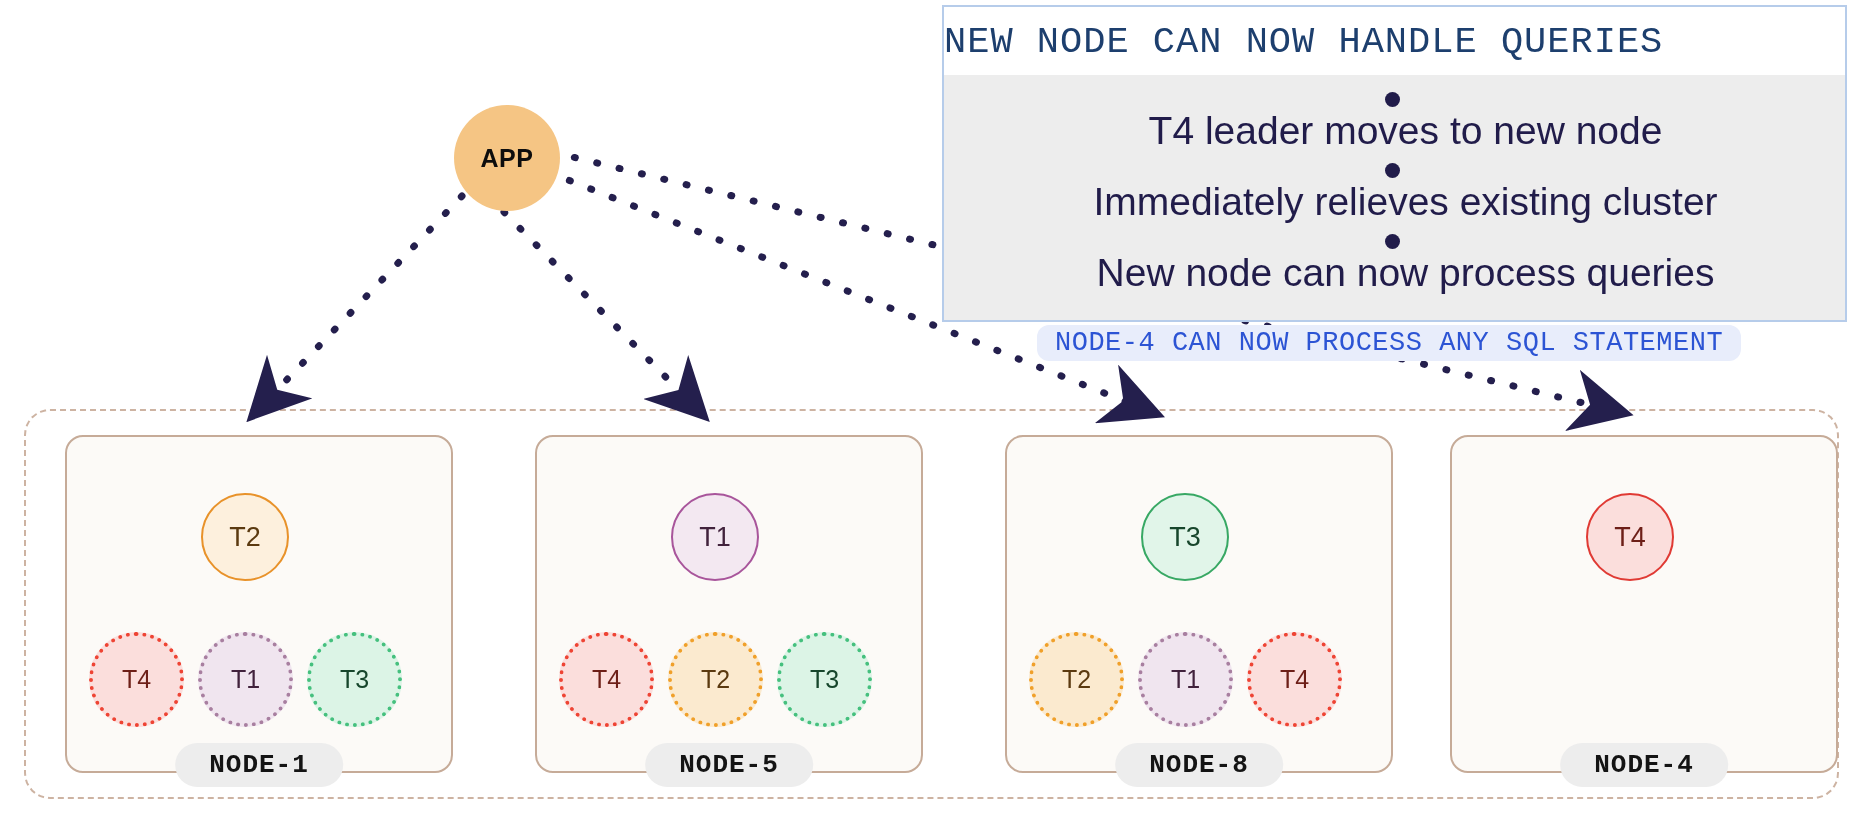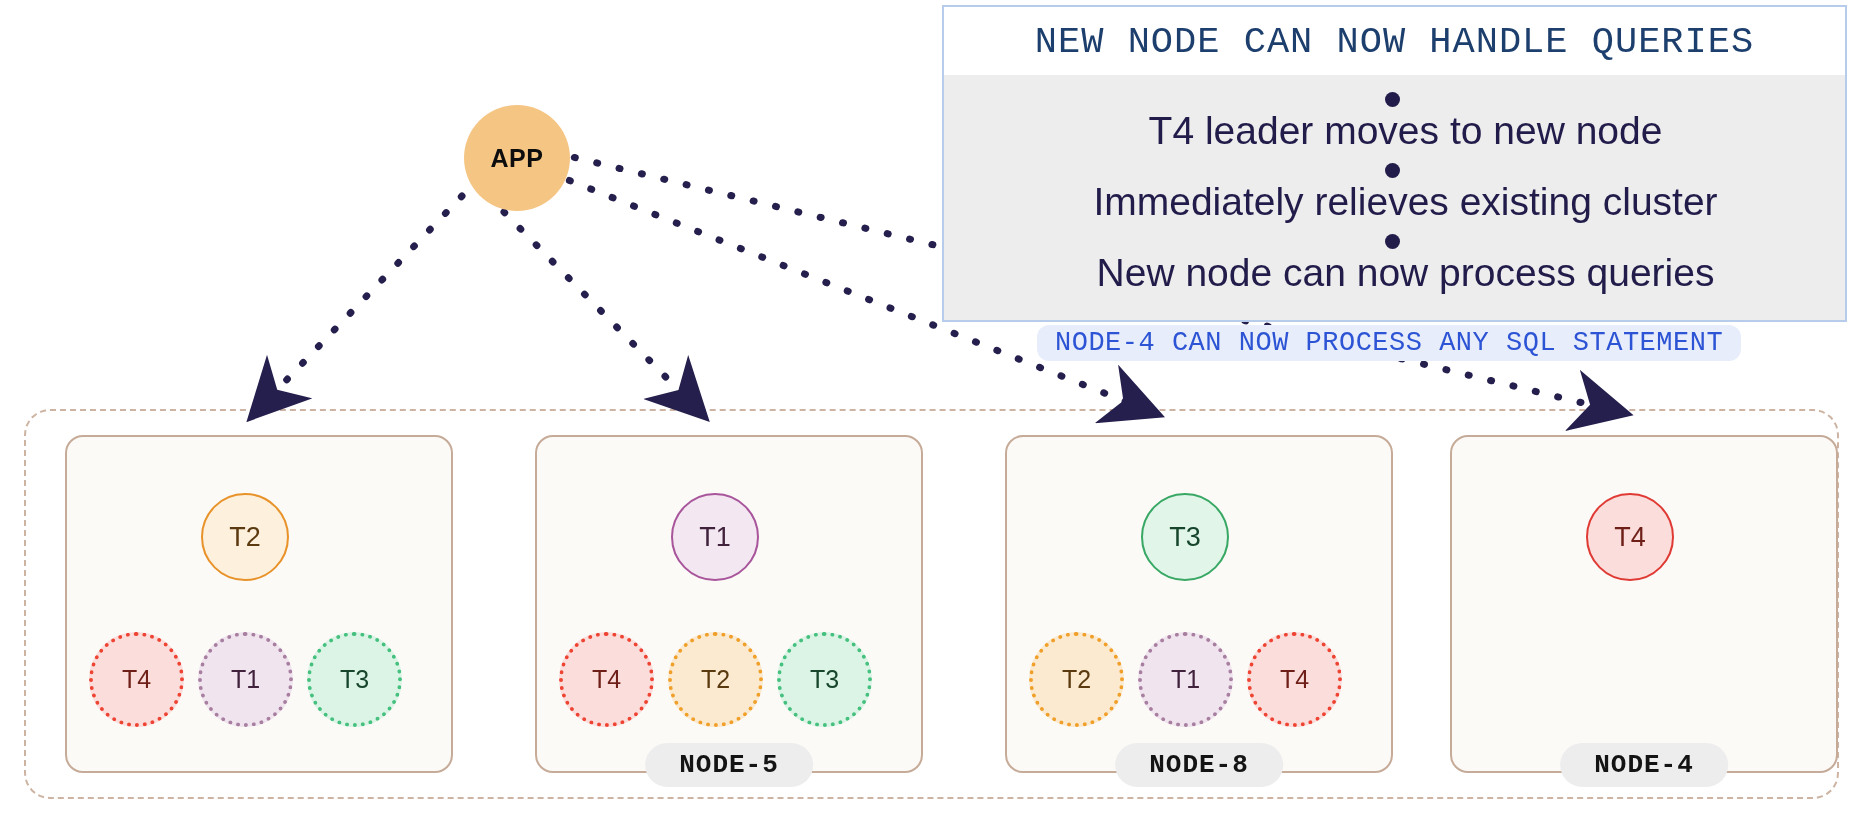--- a/index.html
+++ b/index.html
@@ -74,21 +74,21 @@
     border-width:4px;border-style:dotted;
     display:flex;align-items:center;justify-content:center;
     font-size:25px;
     font-family:"Liberation Sans", sans-serif;
     top:195px;
   }
 
   
   .app-node{
     position:absolute;
-    left:464px;top:105px;
+    left:454px;top:105px;
     width:106px;height:106px;
     border-radius:50%;
     background:#f5c584;
     display:flex;align-items:center;justify-content:center;
     font-weight:bold;
     font-size:25px;
     color:#0d0d0d;
     z-index:4;
     letter-spacing:0.5px;
   }
@@ -101,21 +101,20 @@
     border:2px solid #b6ccea;
     box-sizing:border-box;
     background:#ededed;
     z-index:5;
   }
   .info-title{
     background:#ffffff;
     color:#1d3f6e;
     font-family:"Liberation Mono", monospace;
     font-size:37px;
-    text-align:center;
     padding:14px 0 12px 0;
     letter-spacing:1px;
     white-space:nowrap;
   }
   .info-body{
     padding:10px 0 16px 22px;
   }
   .info-item{
     display:flex;align-items:center;
     color:#211c4a;
@@ -177,20 +176,21 @@
     </div>
     <div class="follower" style="left:22px;border-color:#ee4434;background:#fbdedc;color:#6d1f18;">
       <span>T4</span>
     </div>
     <div class="follower" style="left:131px;border-color:#a87fa0;background:#f0e5ef;color:#41223c;">
       <span>T1</span>
     </div>
     <div class="follower" style="left:240px;border-color:#45c07e;background:#dcf4e6;color:#17462c;">
       <span>T3</span>
     </div>
+    <div class="node-label">NODE-1</div>
   </div>
 
   <div class="node-box" style="left:535px;">
     <div class="leader" style="left:134px;border-color:#a8559b;background:#f3e8f1;color:#41223c;">
       <span>T1</span>
     </div>
     <div class="follower" style="left:22px;border-color:#ee4434;background:#fbdedc;color:#6d1f18;">
       <span>T4</span>
     </div>
     <div class="follower" style="left:131px;border-color:#f0a02a;background:#fbeacf;color:#5b3a10;">

